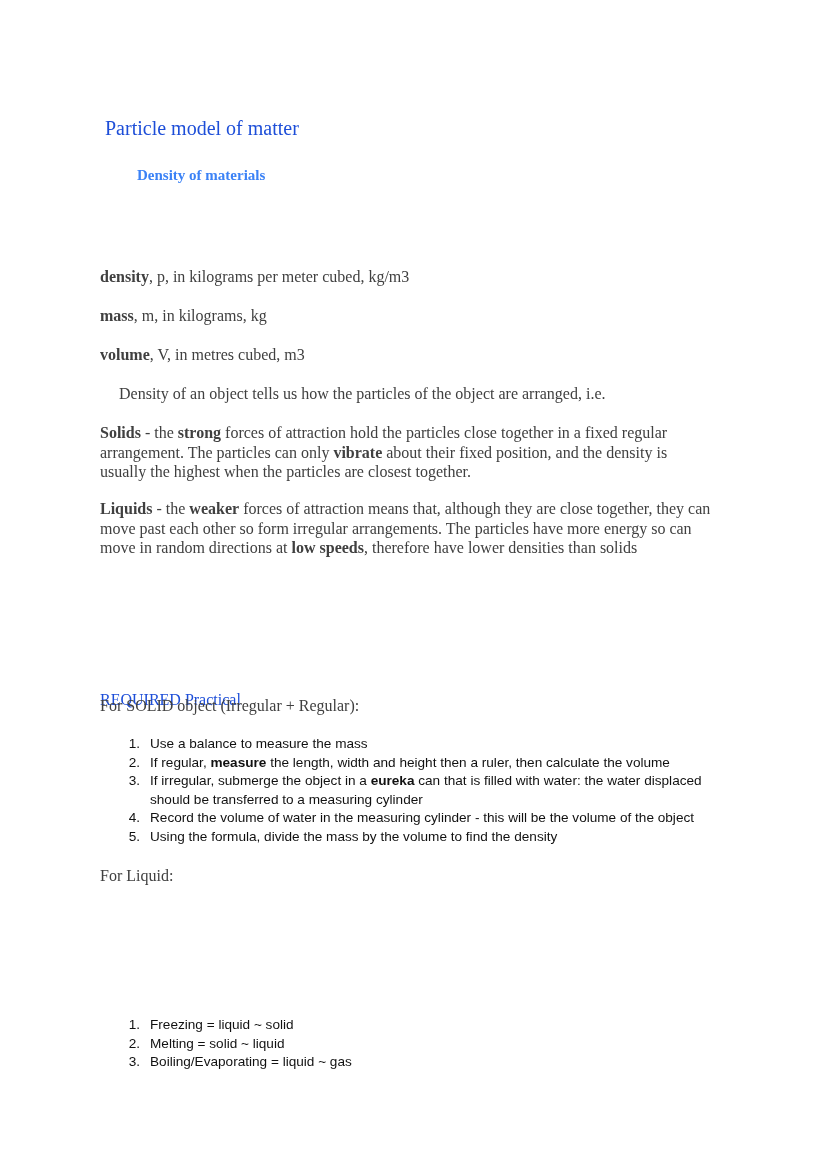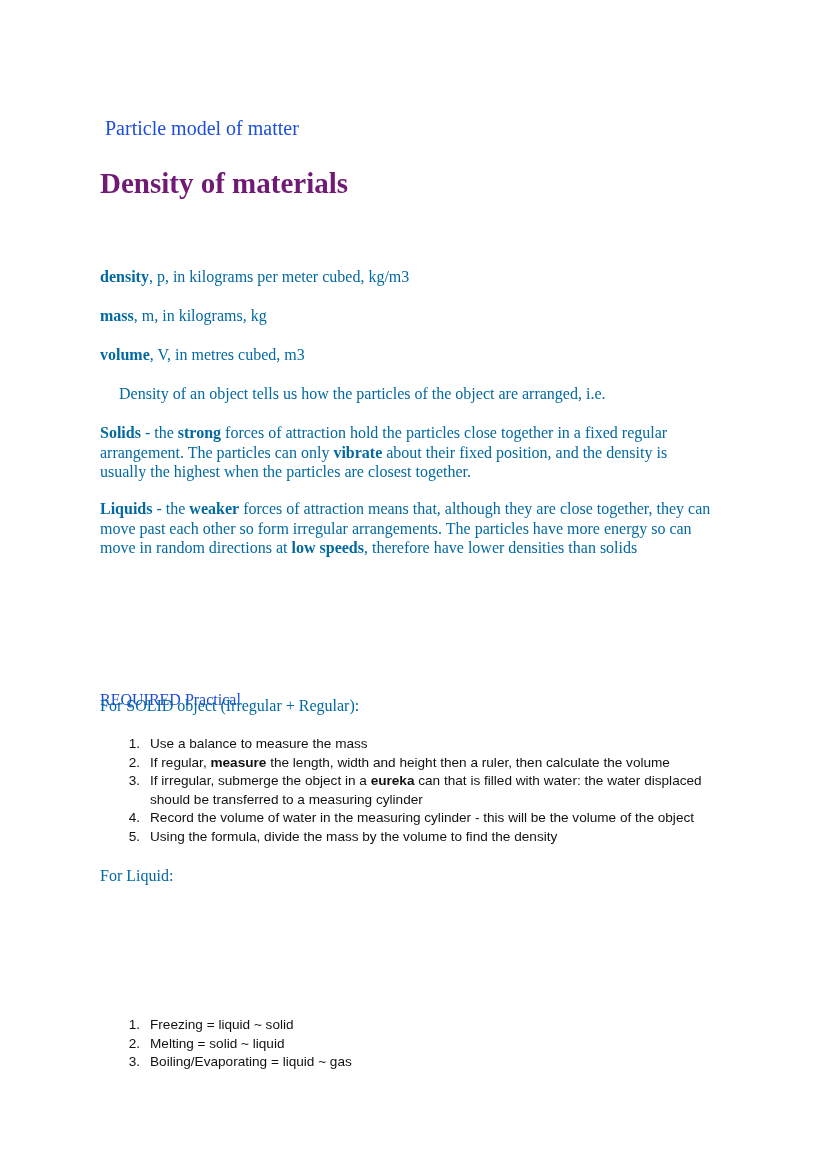--- a/index.html
+++ b/index.html
@@ -1,24 +1,24 @@
 <!DOCTYPE html>
 <html><head>
 <meta charset="utf-8">
 <style>
   html, body { margin: 0; padding: 0; background: #ffffff; }
   body { width: 828px; height: 1171px; position: relative; overflow: hidden; }
   .page { position: absolute; left: 0; top: 0; width: 828px; height: 1171px; }
   .abs { position: absolute; }
-  .serif { font-family: "Liberation Serif", "DejaVu Serif", serif; color: #0369a1; }
+  .serif { font-family: "Liberation Serif", "DejaVu Serif", serif; color: #404040; }
   .sans { font-family: "Liberation Sans", "DejaVu Sans", sans-serif; color: #111; }
   .blue-head { font-family: "Liberation Serif", "DejaVu Serif", serif; color: #1d4ed8; }
   .p { font-size: 16px; line-height: 19.5px; }
   .h1 { font-size: 20px; }
-  .h2 { font-size: 29px; font-weight: bold; color: #701a75; }
+  .h2 { font-size: 15px; font-weight: bold; color: #3b82f6; margin-left: 37px; }
   .h3 { font-size: 16px; }
   .list { font-size: 13.6px; line-height: 18.6px; }
   .list .item { display: flex; }
   .list .num { width: 50px; text-align: right; padding-right: 10px; box-sizing: border-box; flex: none; }
   .list .txt { flex: 1; }
   b { font-weight: bold; }
 </style>
 </head>
 <body>
 

